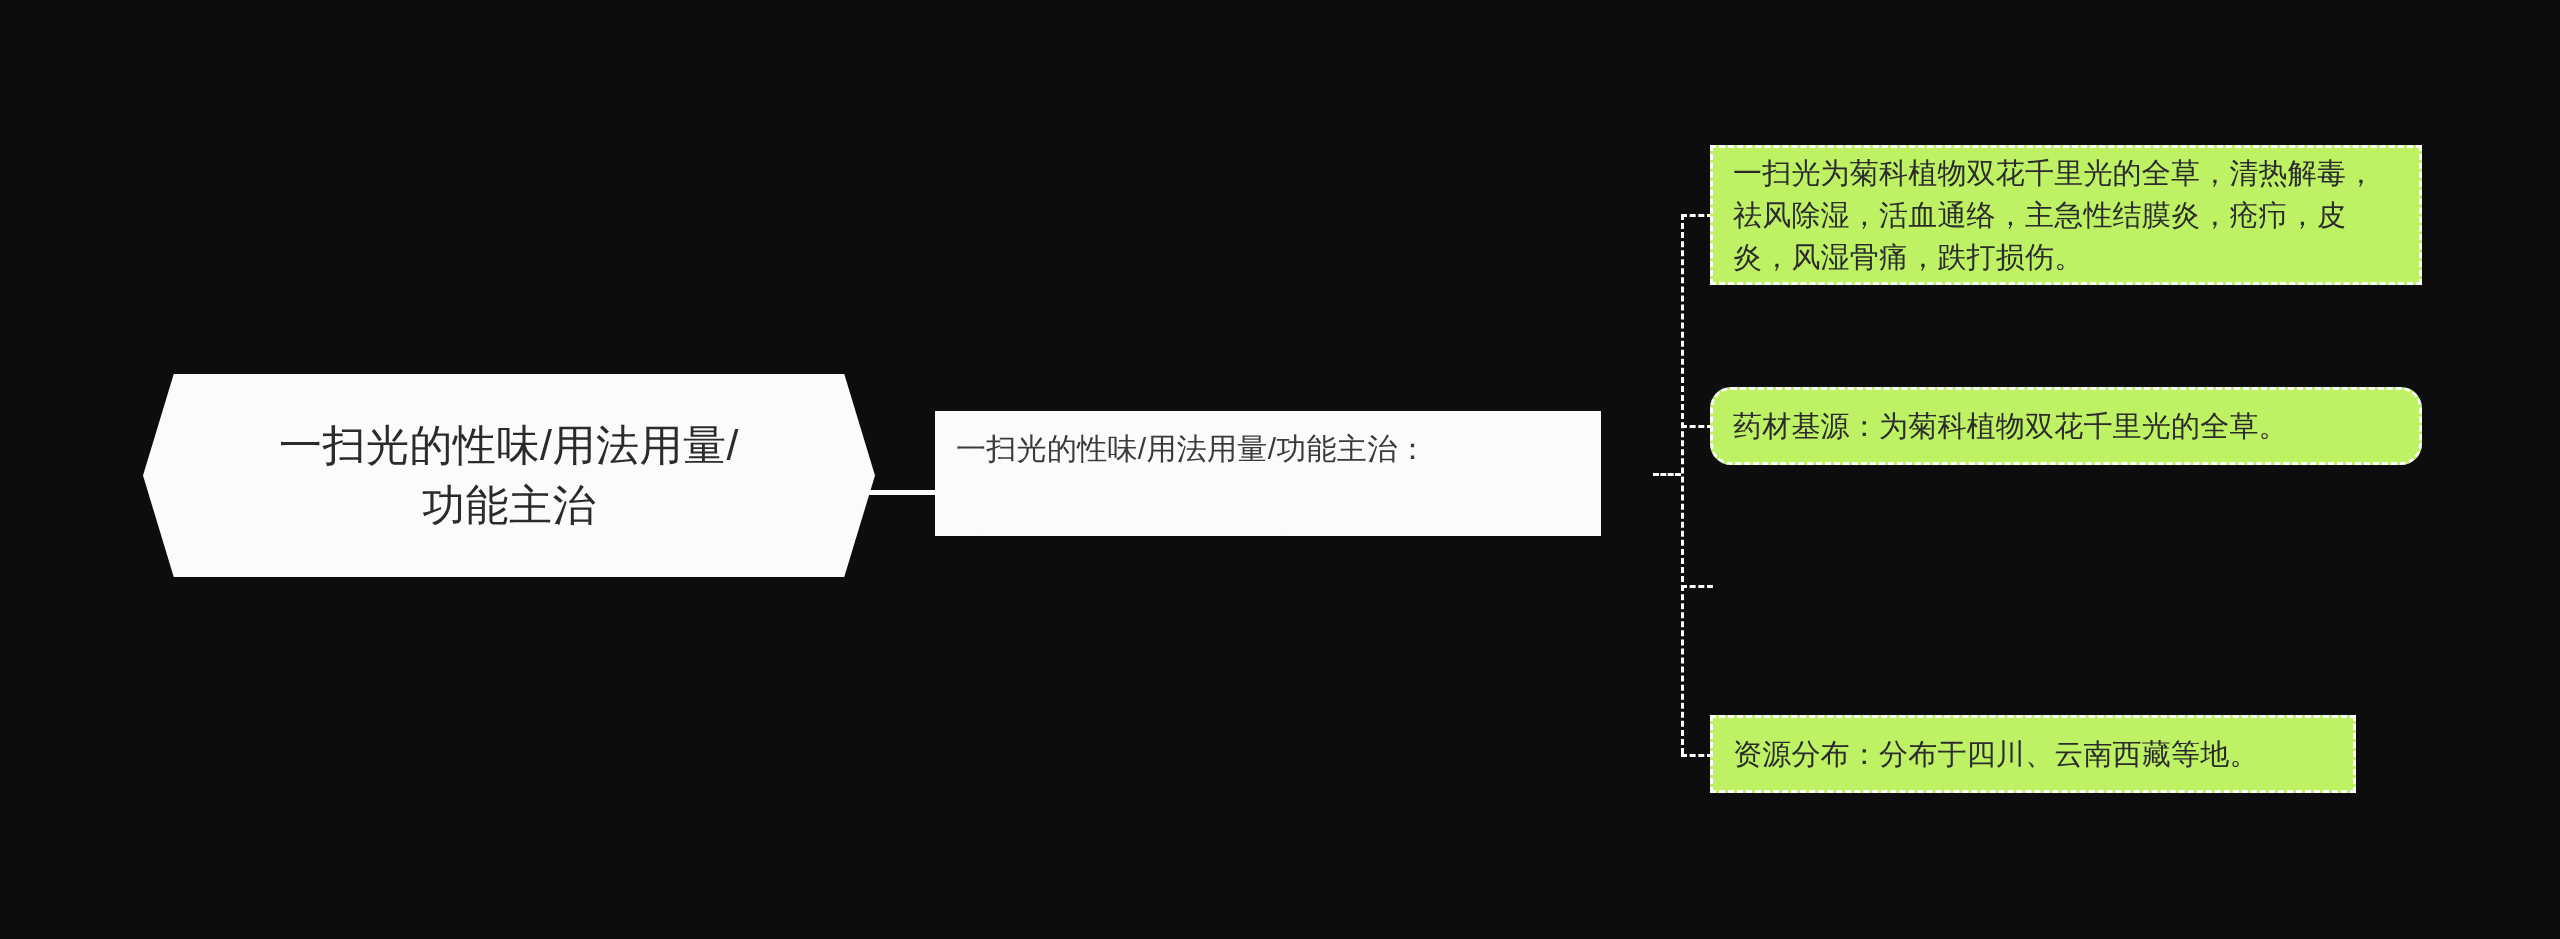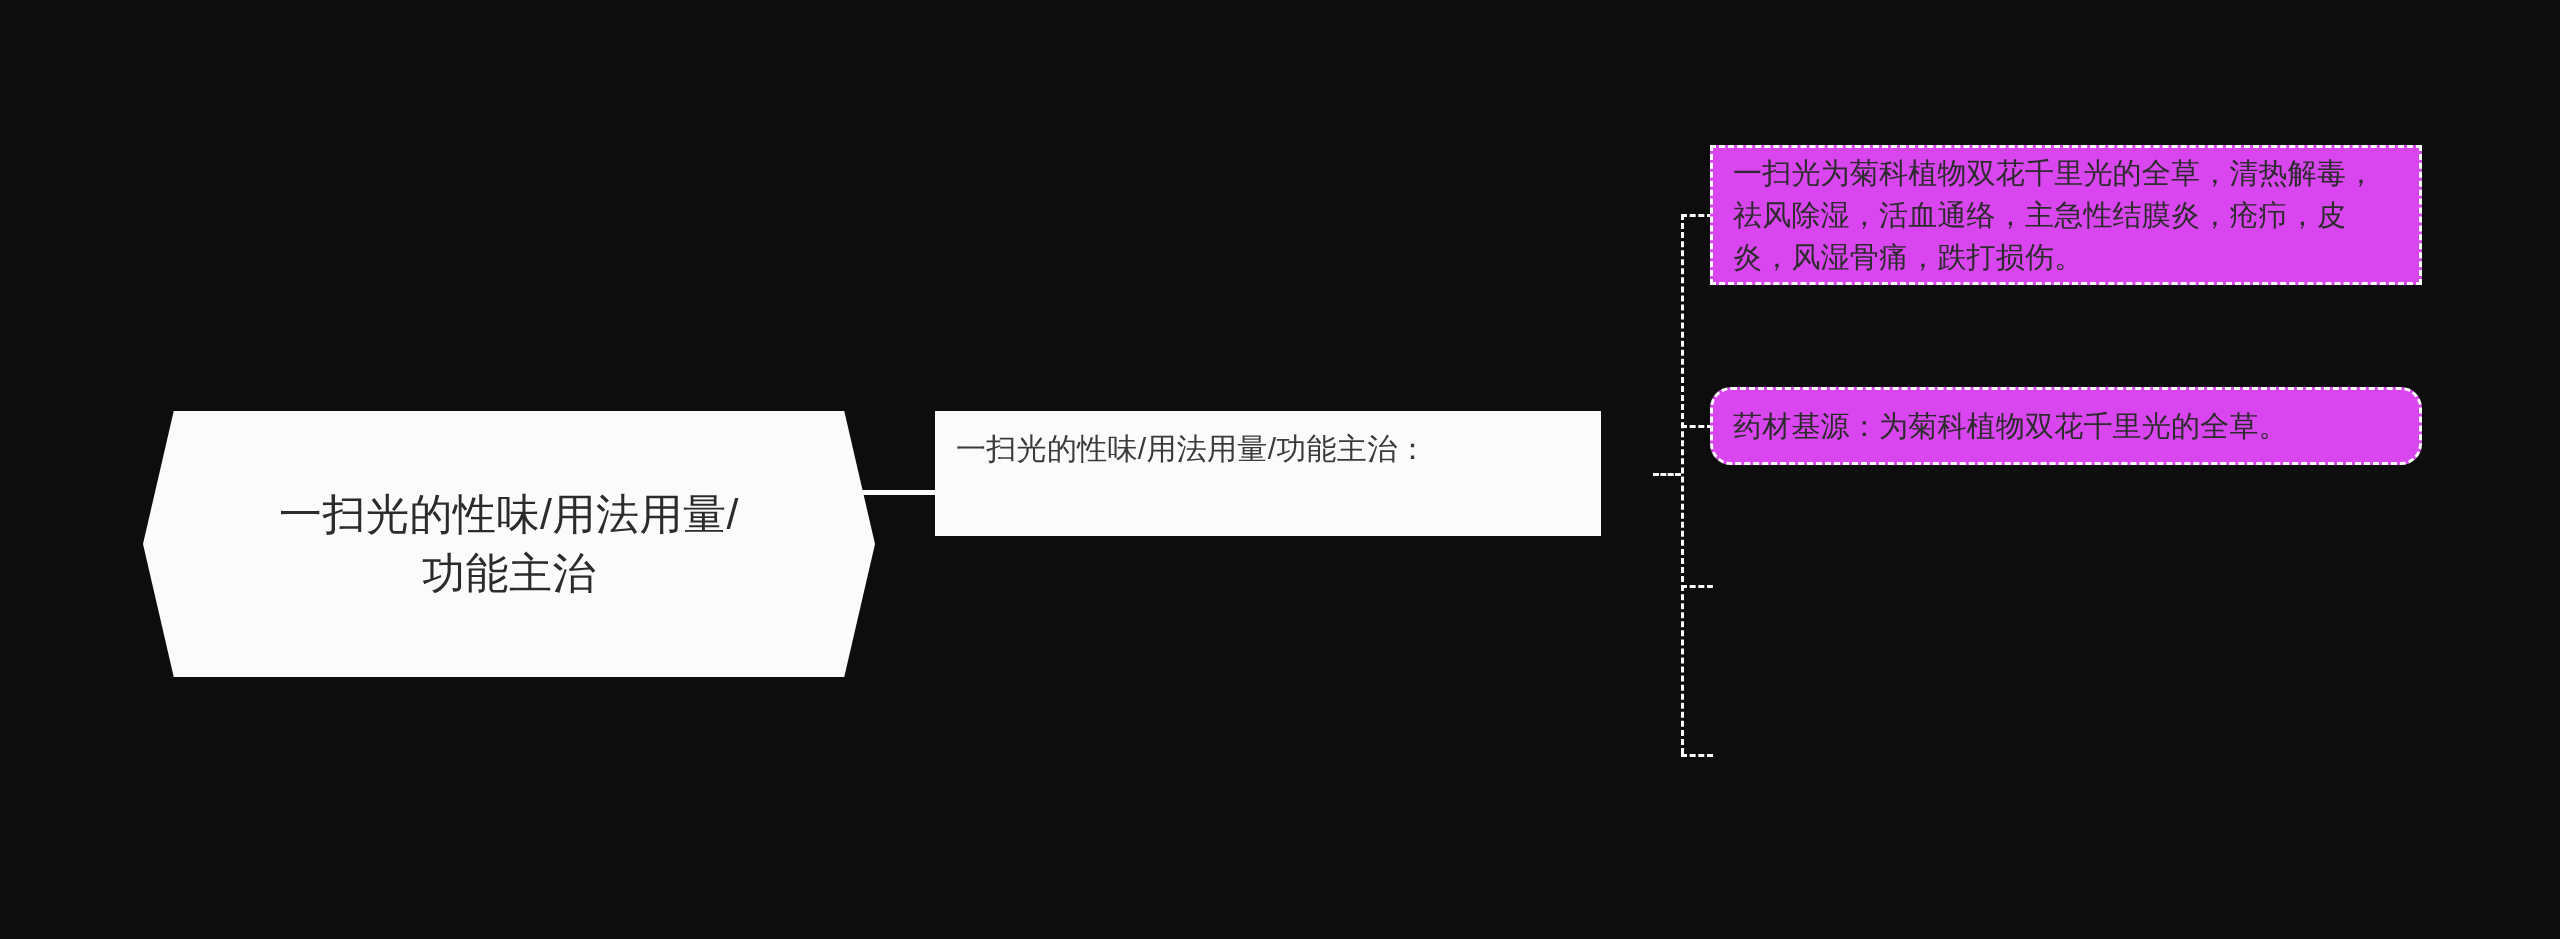--- a/index.html
+++ b/index.html
@@ -15,22 +15,21 @@
     overflow: hidden;
     font-family: "Liberation Sans", "DejaVu Sans", sans-serif;
   }
 
   
   #root-node {
     position: absolute;
     left: 143px;
     top: 374px;
     width: 732px;
-    height: 266px;
-    margin-top: 37px;
+    height: 203px;
   }
   #root-node .hex-shape {
     position: absolute;
     inset: 0;
     background: #fbfbfb;
     -webkit-clip-path: polygon(0% 50%, 4.2% 0%, 95.8% 0%, 100% 50%, 95.8% 100%, 4.2% 100%);
     clip-path: polygon(0% 50%, 4.2% 0%, 95.8% 0%, 100% 50%, 95.8% 100%, 4.2% 100%);
   }
   #root-node .hex-label {
     position: absolute;
@@ -88,21 +87,21 @@
   }
   .conn-v {
     position: absolute;
     width: 0;
     border-left: 3px dashed #fbfbfb;
   }
 
   
   .leaf-node {
     position: absolute;
-    background: #d946ef;
+    background: #bef264;
     border: 3px dashed #fbfbfb;
     box-sizing: border-box;
     display: flex;
     align-items: center;
     padding: 10px 20px;
   }
   .leaf-node .leaf-label {
     color: #2b2b2b;
     font-size: 29px;
     line-height: 1.45;
@@ -140,14 +139,17 @@
   <div class="conn-h" style="left:1681px; top:425px; width:32px;"></div>
   <div class="conn-h" style="left:1681px; top:585px; width:32px;"></div>
   <div class="conn-h" style="left:1681px; top:754px; width:32px;"></div>
 
   <div class="leaf-node" id="leaf-0">
     <span class="leaf-label">一扫光为菊科植物双花千里光的全草，清热解毒，祛风除湿，活血通络，主急性结膜炎，疮疖，皮炎，风湿骨痛，跌打损伤。</span>
   </div>
   <div class="leaf-node" id="leaf-1">
     <span class="leaf-label">药材基源：为菊科植物双花千里光的全草。</span>
   </div>
+  <div class="leaf-node" id="leaf-3">
+    <span class="leaf-label">资源分布：分布于四川、云南西藏等地。</span>
+  </div>
 
 </div>
 
 </body></html>

